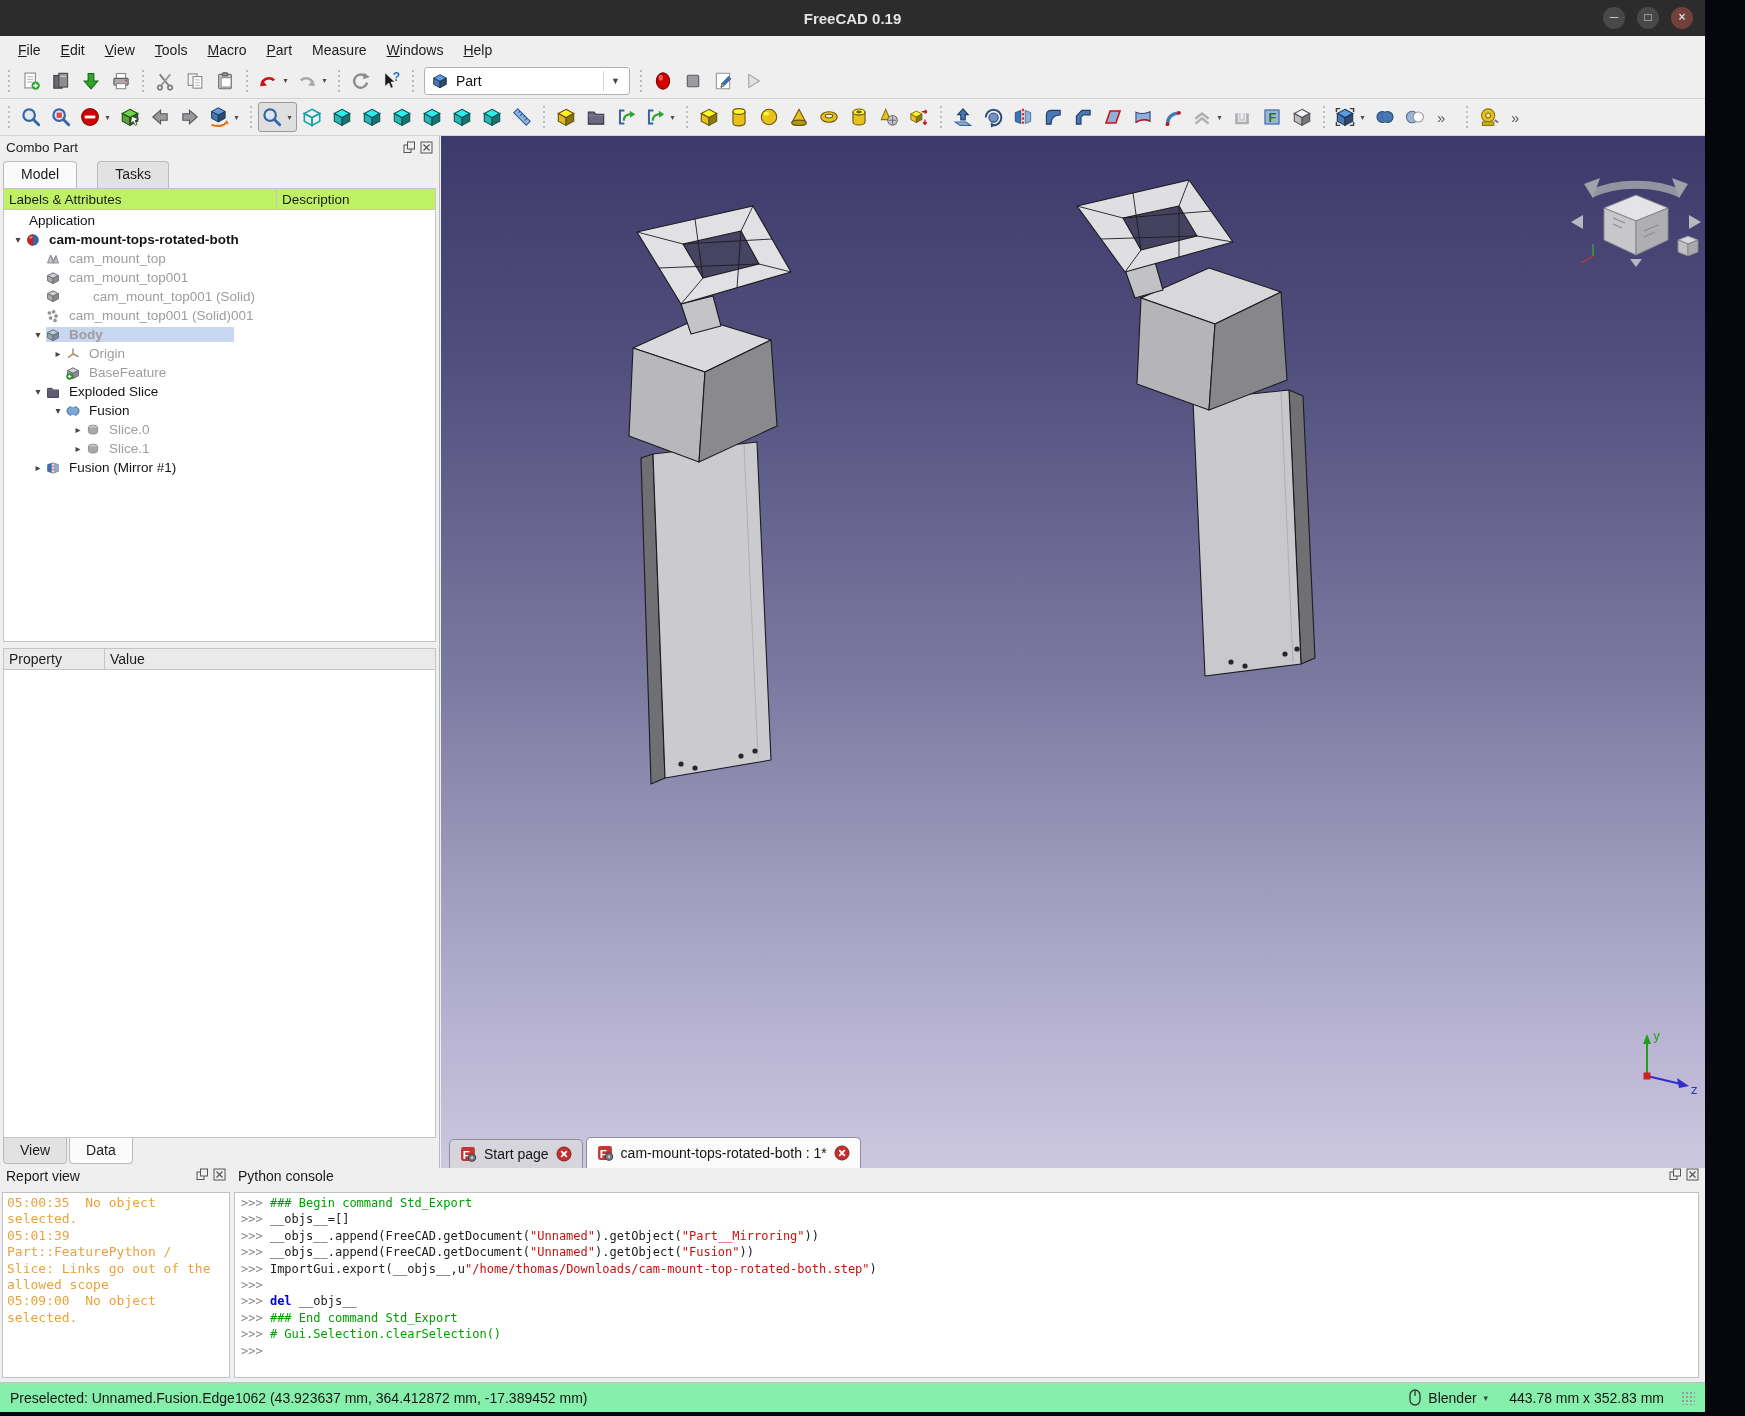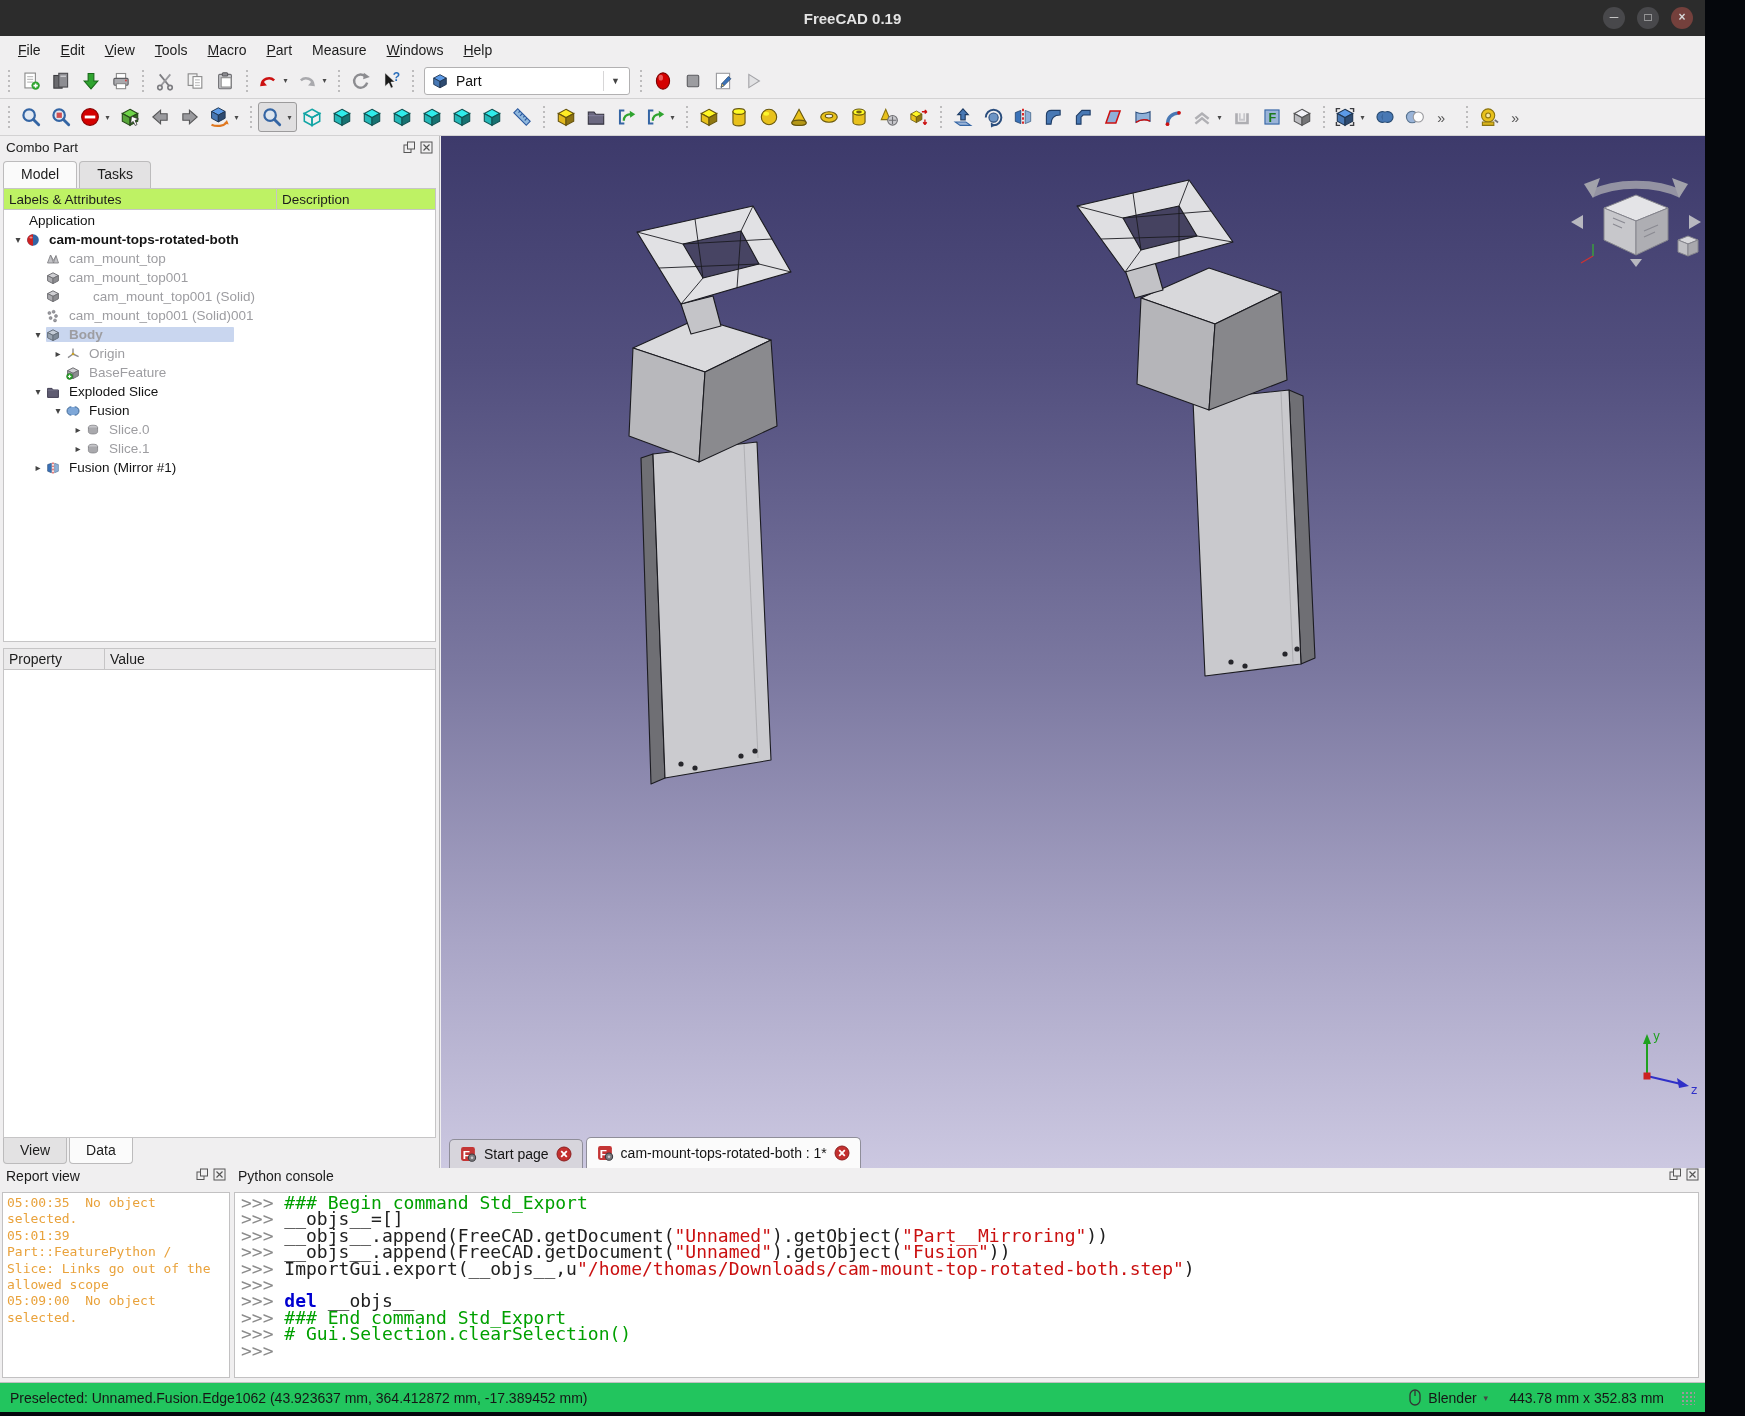--- a/index.html
+++ b/index.html
@@ -42,21 +42,21 @@
             height:20px;display:flex;align-items:center}
 
   
   .left-panel{position:absolute;left:0;top:136px;width:440px;height:1032px;background:#f0eff0;
               border-right:1px solid #b9b8b9}
   .combo-header{height:22px;display:flex;align-items:center;padding:0 6px;font-size:13.5px;color:#222}
   .panel-icons{margin-left:auto;display:flex;gap:4px}
   .panel-icons svg{width:13px;height:13px;display:block}
   .cv-tabs{height:30px;display:flex;align-items:flex-end;padding-left:3px}
   .cv-tab{padding:4px 17px 6px;font-size:14px;color:#1c1c1c;background:#e3e2e3;border:1px solid #bcbbbc;
-          border-bottom:none;border-radius:4px 4px 0 0;margin-right:2px}
+          border-bottom:none;border-radius:4px 4px 0 0;margin-right:20px}
   .cv-tab.active{background:#fafafa}
   .tree-header{display:flex;height:22px;margin:0 3px;background:#bef264;border:1px solid #c6c5c6;
                font-size:13.5px;color:#1c1c1c;align-items:center}
   .tree-header .c1{width:273px;padding-left:5px;border-right:1px solid #c6c5c6;height:100%;
                    display:flex;align-items:center}
   .tree-header .c2{padding-left:5px}
   .tree-body{position:absolute;left:3px;right:3px;top:74px;height:432px;background:#fff;
              border:1px solid #c6c5c6;border-top:none;overflow:hidden;font-size:13.5px;
              color:#141414;padding-top:1px}
   .tree-row{height:19px;display:flex;align-items:center;white-space:nowrap}
@@ -92,26 +92,26 @@
   
   .report{position:absolute;left:0;top:1168px;width:232px;height:214px;background:#f0eff0}
   .panel-title{height:24px;display:flex;align-items:flex-start;padding:0 6px;font-size:14px;color:#1b1b1b}
   .report-body{position:absolute;left:2px;right:2px;top:24px;bottom:4px;background:#fff;
                border:1px solid #c2c1c2;padding:2px 4px;font-family:"DejaVu Sans Mono",monospace;
                font-size:13px;line-height:16.4px;color:#e9a23b;overflow:hidden}
   .rline{white-space:pre-wrap;word-break:break-word}
   .pycon{position:absolute;left:232px;top:1168px;right:0;height:214px;background:#f0eff0}
   .pycon-body{position:absolute;left:2px;right:6px;top:24px;bottom:4px;background:#fff;
               border:1px solid #c2c1c2;padding:2px 6px;font-family:"DejaVu Sans Mono",monospace;
-              font-size:18px;line-height:16.4px;overflow:hidden}
+              font-size:12px;line-height:16.4px;overflow:hidden}
   .tok-p{color:#8c8c8c}.tok-n{color:#202020}.tok-c{color:#00a000}
   .tok-s{color:#ca1010}.tok-k{color:#0000d0;font-weight:bold}
 
   
-  .statusbar{position:absolute;left:0;top:1382px;width:100%;height:30px;background:#22c55e;
+  .statusbar{position:absolute;left:0;top:1382px;width:100%;height:30px;background:#86efac;
              border-top:1px solid #c2c1c2;display:flex;align-items:center;padding:0 10px;
              font-size:14px;color:#161616}
   .sb-left{flex:1}
   .sb-right{display:flex;align-items:center;gap:7px}
   .sb-caret{font-size:9px;color:#444}
   .sb-dims{margin-left:14px}
   .sb-grip{width:14px;height:14px;margin-left:10px;
            background-image:radial-gradient(#9a9a9a 1px,transparent 1.2px);background-size:4px 4px}
 </style>
 </head>

